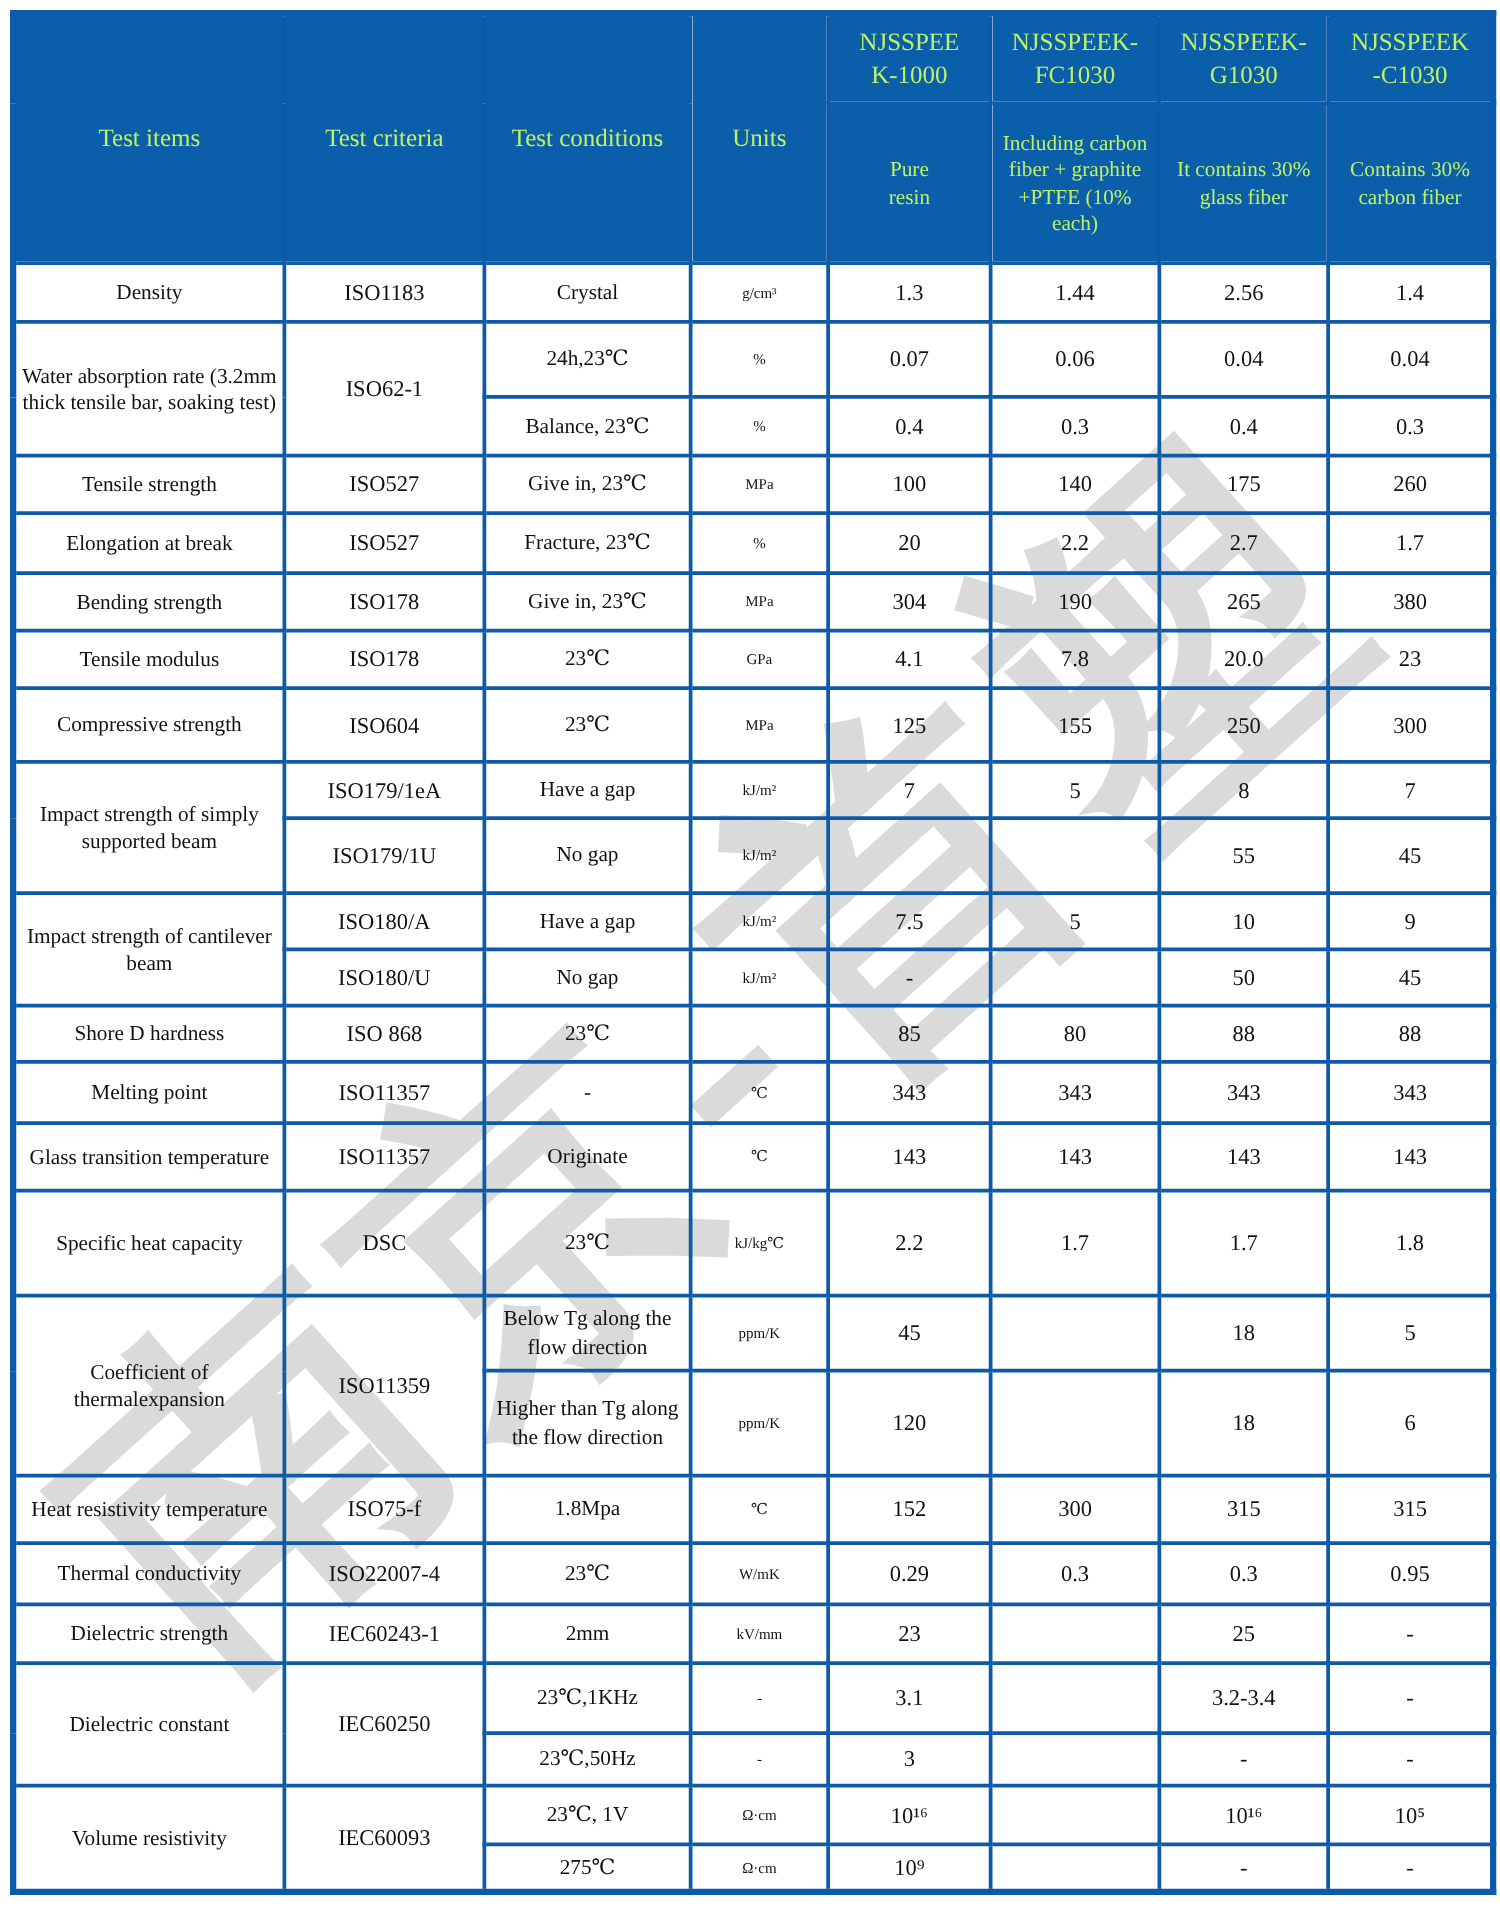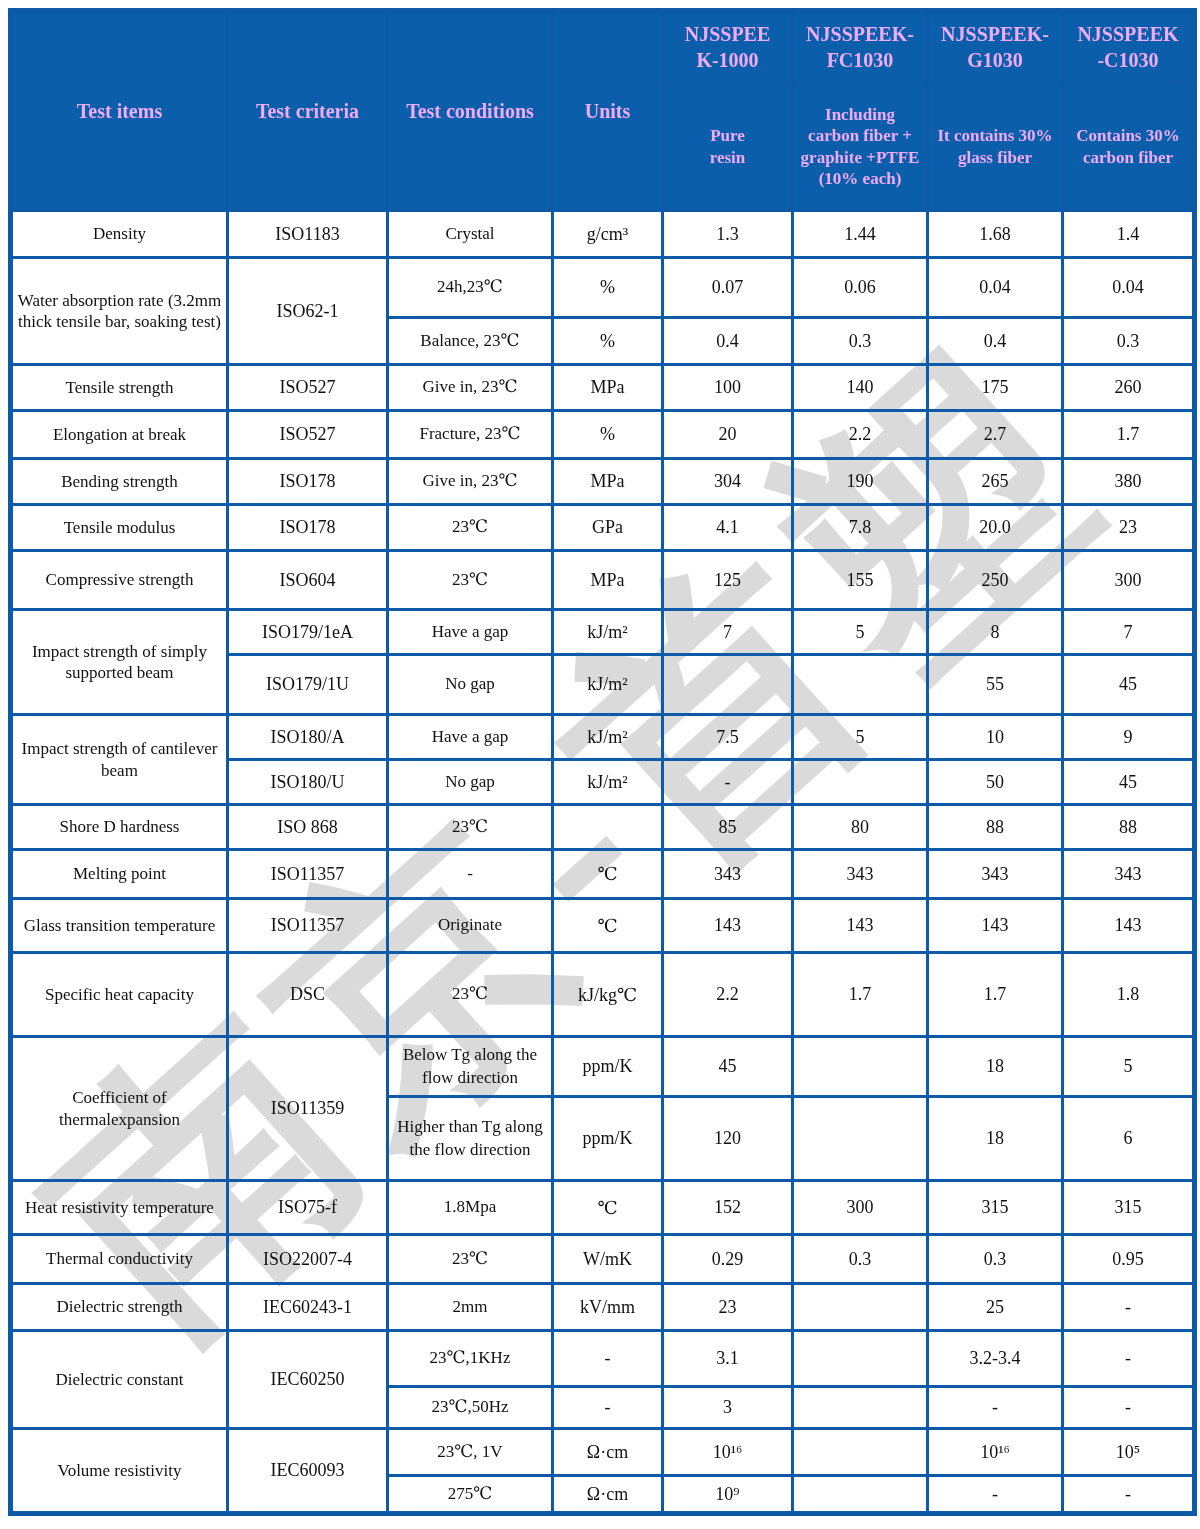--- a/index.html
+++ b/index.html
@@ -35,34 +35,34 @@
   }
   .spec th,.spec td{
     border:3px solid #0d5ba8;
     text-align:center;
     vertical-align:middle;
     padding:2px 4px;
     overflow:hidden;
   }
   .spec thead th{
     background:#0b5ea9;
-    color:#f0abfc;
-    font-weight:bold;
+    color:#bef264;
+    font-weight:normal;
     font-size:20px;
   }
   .spec thead th.prod-desc{font-size:17px;line-height:1.25;}
   .spec thead th.prod-name{font-size:20px;line-height:1.3;}
   .spec td{
     background:transparent;
     color:#111111;
     font-size:18px;
   }
   td.item-cell{font-size:17px;line-height:1.25;}
   td.condition-cell{font-size:17px;line-height:1.3;}
-  td.unit-cell{font-size:18px;}
+  td.unit-cell{font-size:12px;}
   .pre{white-space:pre-line;}
 </style>
 </head>
 <body>
 
 <div class="page">
 
   <div class="watermark">南京-首塑</div>
 
   <table class="spec">
@@ -101,21 +101,21 @@
     </thead>
     <tbody>
 
       <tr style="height:47px">
         <td class="item-cell">Density</td>
         <td class="criteria-cell">ISO1183</td>
         <td class="condition-cell">Crystal</td>
         <td class="unit-cell">g/cm³</td>
         <td class="value-cell">1.3</td>
         <td class="value-cell">1.44</td>
-        <td class="value-cell">1.68</td>
+        <td class="value-cell">2.56</td>
         <td class="value-cell">1.4</td>
       </tr>
 
       <tr style="height:60px">
         <td class="item-cell" rowspan="2">Water absorption rate (3.2mm thick tensile bar, soaking test)</td>
         <td class="criteria-cell" rowspan="2">ISO62-1</td>
         <td class="condition-cell">24h,23℃</td>
         <td class="unit-cell">%</td>
         <td class="value-cell">0.07</td>
         <td class="value-cell">0.06</td>

